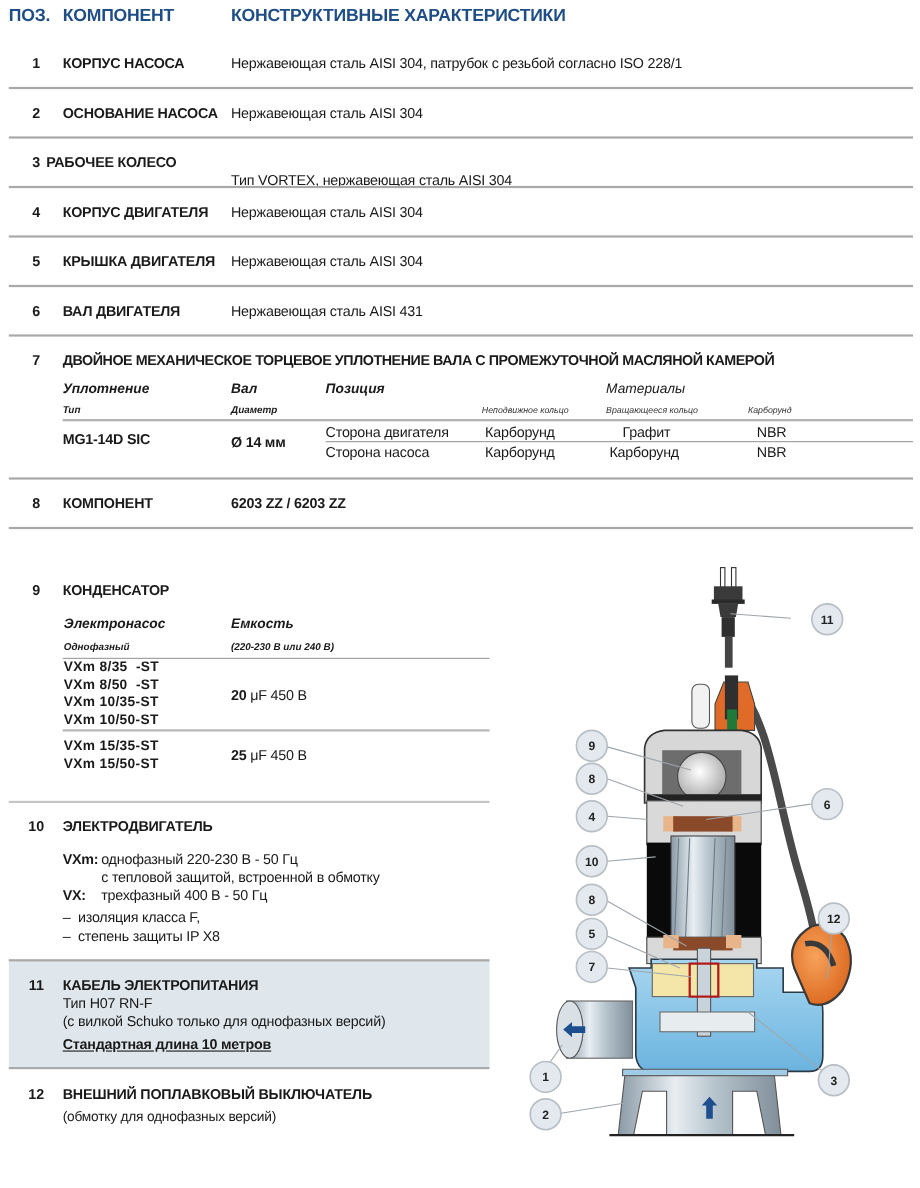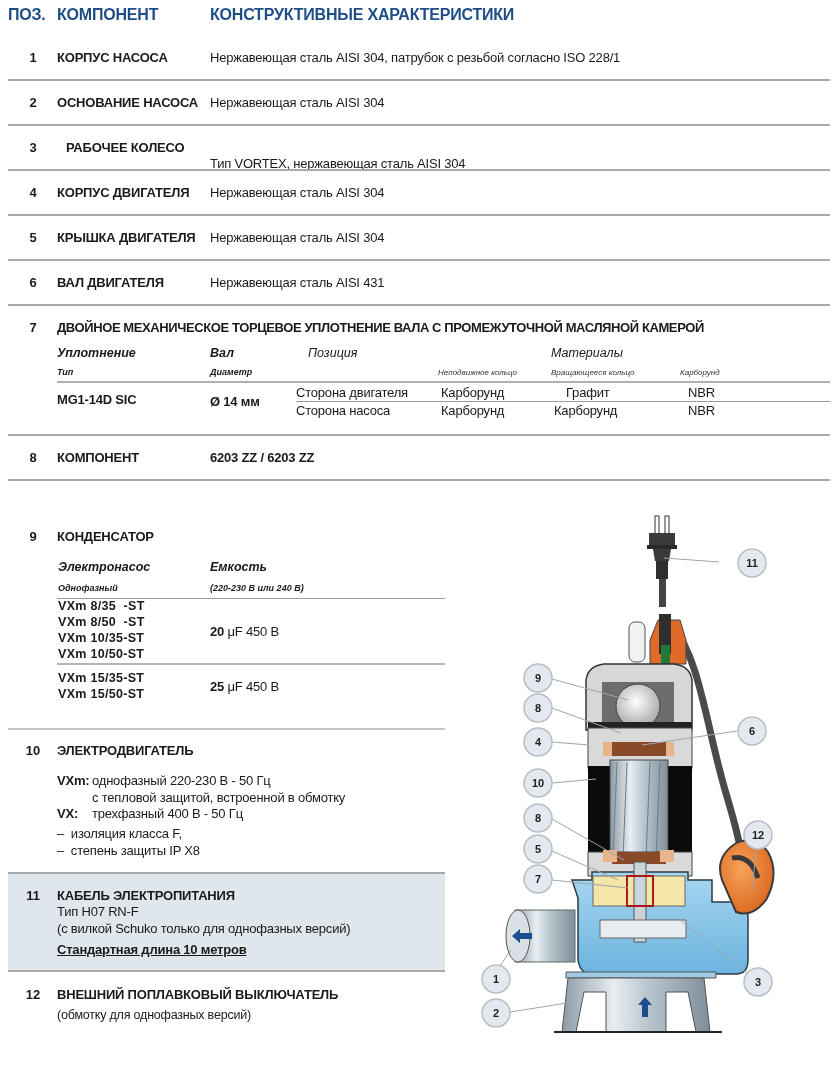--- a/index.html
+++ b/index.html
@@ -35,21 +35,21 @@
   <div class="abs comp" style="left:57px; top:50px;">КОРПУС НАСОСА</div>
   <div class="abs desc" style="left:210px; top:50px;">Нержавеющая сталь AISI 304, патрубок с резьбой согласно ISO 228/1</div>
   <div class="rule" style="left:8px; top:79px; width:437px; width:822px;"></div>
 
   <div class="abs pos" style="left:18px; top:95px;">2</div>
   <div class="abs comp" style="left:57px; top:95px;">ОСНОВАНИЕ НАСОСА</div>
   <div class="abs desc" style="left:210px; top:95px;">Нержавеющая сталь AISI 304</div>
   <div class="rule" style="left:8px; top:124px; width:822px;"></div>
 
   <div class="abs pos" style="left:18px; top:140px;">3</div>
-  <div class="abs comp" style="left:66px; top:140px;">РАБОЧЕЕ КОЛЕСО</div>
+  <div class="abs comp" style="left:42px; top:140px;">РАБОЧЕЕ КОЛЕСО</div>
   <div class="abs desc" style="left:210px; top:140px;margin-top:16px;">Тип VORTEX, нержавеющая сталь AISI 304</div>
   <div class="rule" style="left:8px; top:169px; width:822px;"></div>
 
   <div class="abs pos" style="left:18px; top:185px;">4</div>
   <div class="abs comp" style="left:57px; top:185px;">КОРПУС ДВИГАТЕЛЯ</div>
   <div class="abs desc" style="left:210px; top:185px;">Нержавеющая сталь AISI 304</div>
   <div class="rule" style="left:8px; top:214px; width:822px;"></div>
 
   <div class="abs pos" style="left:18px; top:230px;">5</div>
   <div class="abs comp" style="left:57px; top:230px;">КРЫШКА ДВИГАТЕЛЯ</div>
@@ -63,21 +63,21 @@
 </div>
 
 <div>
   <div class="abs pos" style="left:18px; top:320px;">7</div>
   <div class="abs comp" style="left:57px; top:320px; letter-spacing:-0.4px;">ДВОЙНОЕ МЕХАНИЧЕСКОЕ ТОРЦЕВОЕ УПЛОТНЕНИЕ ВАЛА С ПРОМЕЖУТОЧНОЙ МАСЛЯНОЙ КАМЕРОЙ</div>
 
   <div class="abs ital" style="left:57px; top:346px;">Уплотнение</div>
   <div class="abs ital-sm" style="left:57px; top:367px;">Тип</div>
   <div class="abs ital" style="left:210px; top:346px;">Вал</div>
   <div class="abs ital-sm" style="left:210px; top:367px;">Диаметр</div>
-  <div class="abs ital-light" style="left:308px; top:346px;">Позиция</div>
+  <div class="abs ital-light" style="left:296px; top:346px;font-weight:bold;">Позиция</div>
   <div class="abs ital-light" style="left:551px; top:346px;">Материалы</div>
   <div class="abs ital-tiny" style="left:438px; top:368px;">Неподвижное кольцо</div>
   <div class="abs ital-tiny" style="left:551px; top:368px;">Вращающееся кольцо</div>
   <div class="abs ital-tiny" style="left:680px; top:368px;">Карборунд</div>
   <div class="thin" style="left:57px; top:381px; width:773px; height:2px; background:#b0b0b0;"></div>
 
   <div class="abs comp" style="left:57px; top:392px;">MG1-14D SIC</div>
   <div class="abs comp" style="left:210px; top:394px;">Ø 14 мм</div>
 
   <div class="abs desc" style="left:296px; top:385px;">Сторона двигателя</div>

